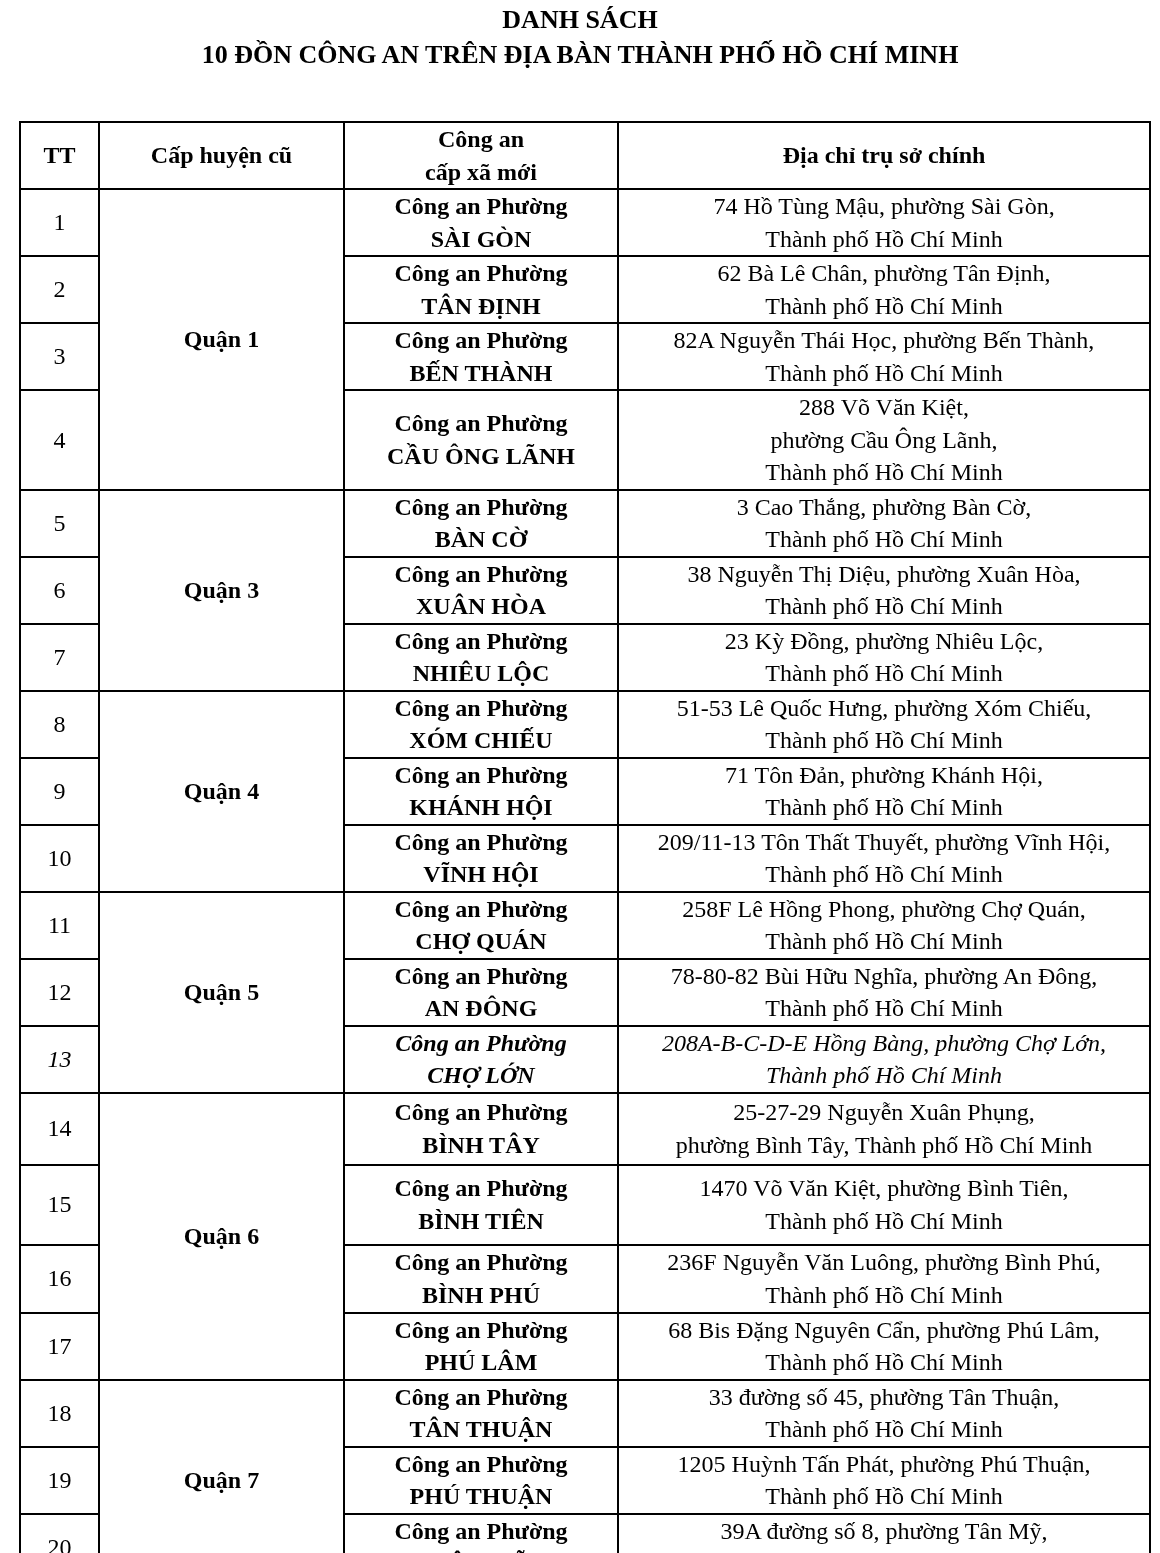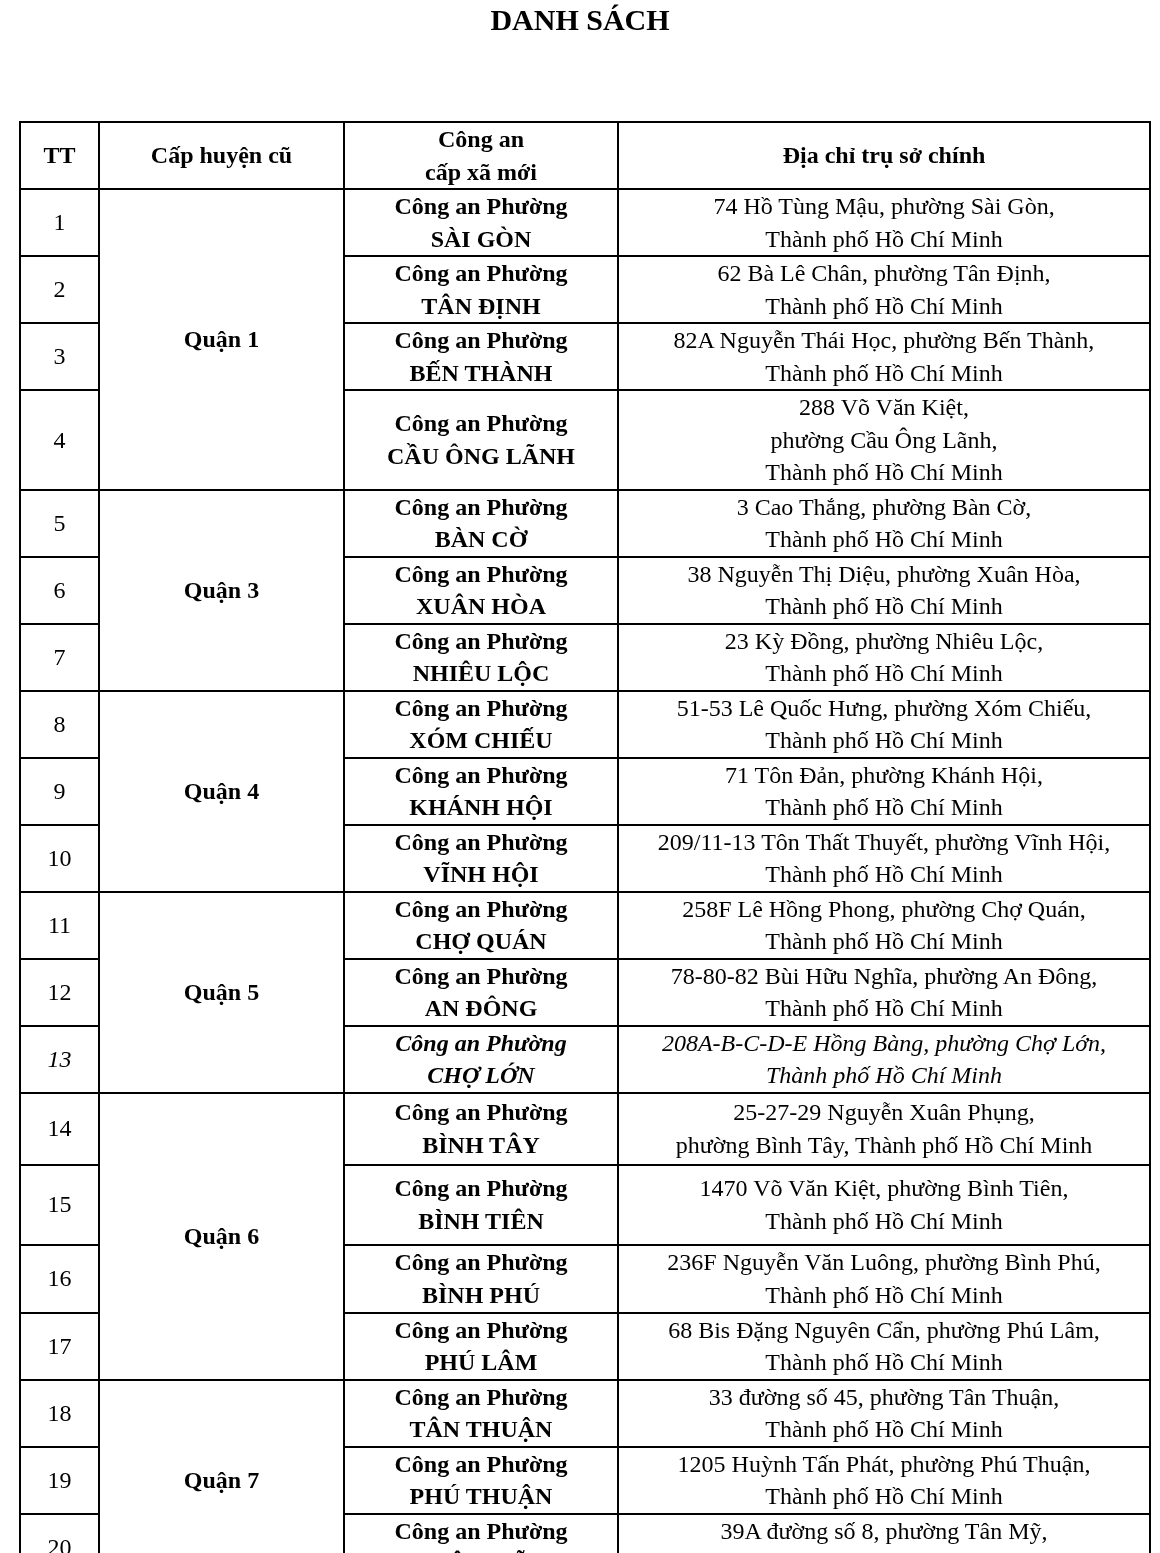--- a/index.html
+++ b/index.html
@@ -2,21 +2,21 @@
 <html><head>
 <meta charset="utf-8">
 <style>
   html, body { margin: 0; padding: 0; background: #ffffff; }
   body {
     width: 1160px; height: 1553px; position: relative; overflow: hidden;
     font-family: "Liberation Serif", "DejaVu Serif", serif; color: #000;
   }
   .title-block {
     position: absolute; left: 0; top: 2px; width: 1160px;
-    text-align: center; font-weight: bold; font-size: 30px; line-height: 35px;
+    text-align: center; font-weight: bold; font-size: 26px; line-height: 35px;
   }
   .title-block div { white-space: nowrap; }
   table.list {
     position: absolute; left: 19px; top: 121px;
     width: 1132px; border-collapse: collapse; table-layout: fixed;
   }
   table.list td, table.list th {
     border: 2px solid #000; padding: 0; text-align: center; vertical-align: middle;
     font-size: 24px; line-height: 32.5px;
   }
@@ -29,20 +29,21 @@
   td.dist { font-weight: bold; }
   td.ward { font-weight: bold; }
   td.addr { font-weight: normal; white-space: nowrap; }
   .line { display: block; white-space: nowrap; }
 </style>
 </head>
 <body>
 
 <div class="title-block">
   <div>DANH SÁCH</div>
+  <div>10 ĐỒN CÔNG AN TRÊN ĐỊA BÀN THÀNH PHỐ HỒ CHÍ MINH</div>
 </div>
 
 <table class="list">
   <colgroup>
     <col class="col-tt">
       <col class="col-dist">
       <col class="col-ward">
       <col class="col-addr">
   </colgroup>
   <thead>

